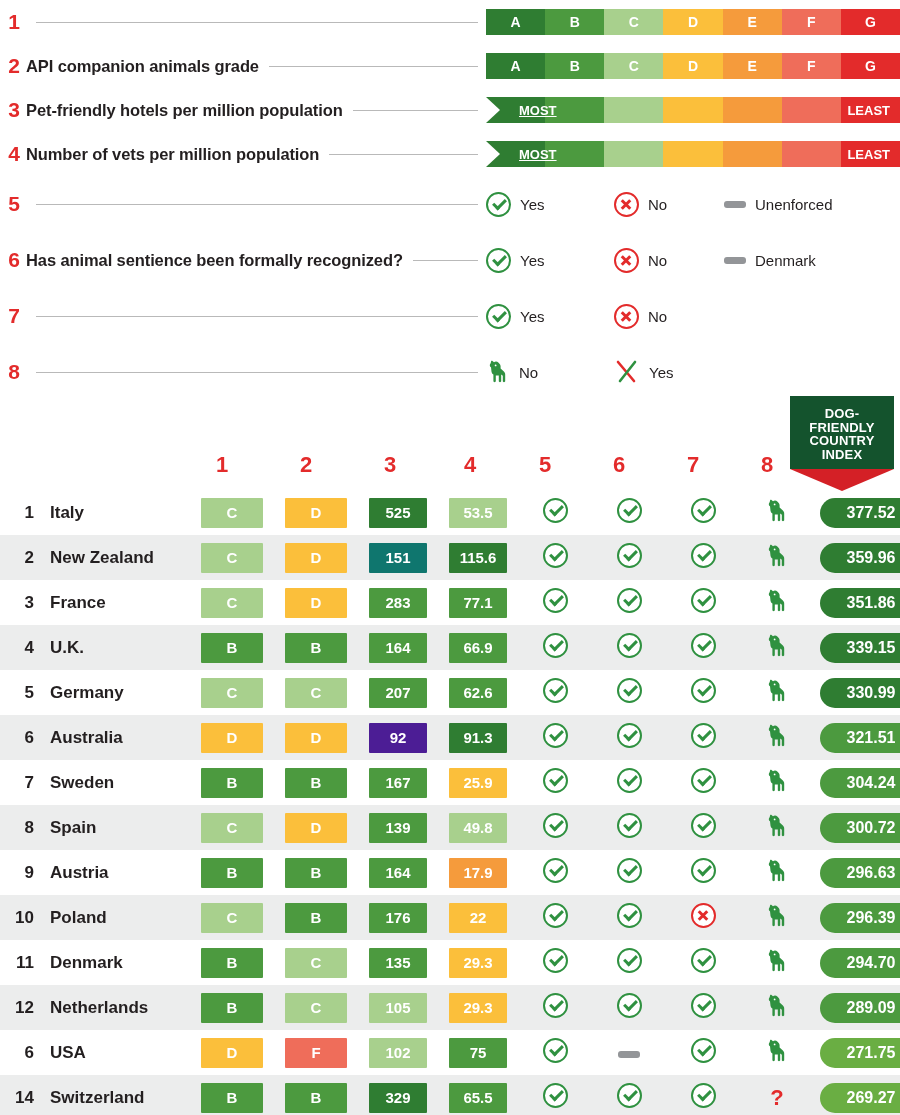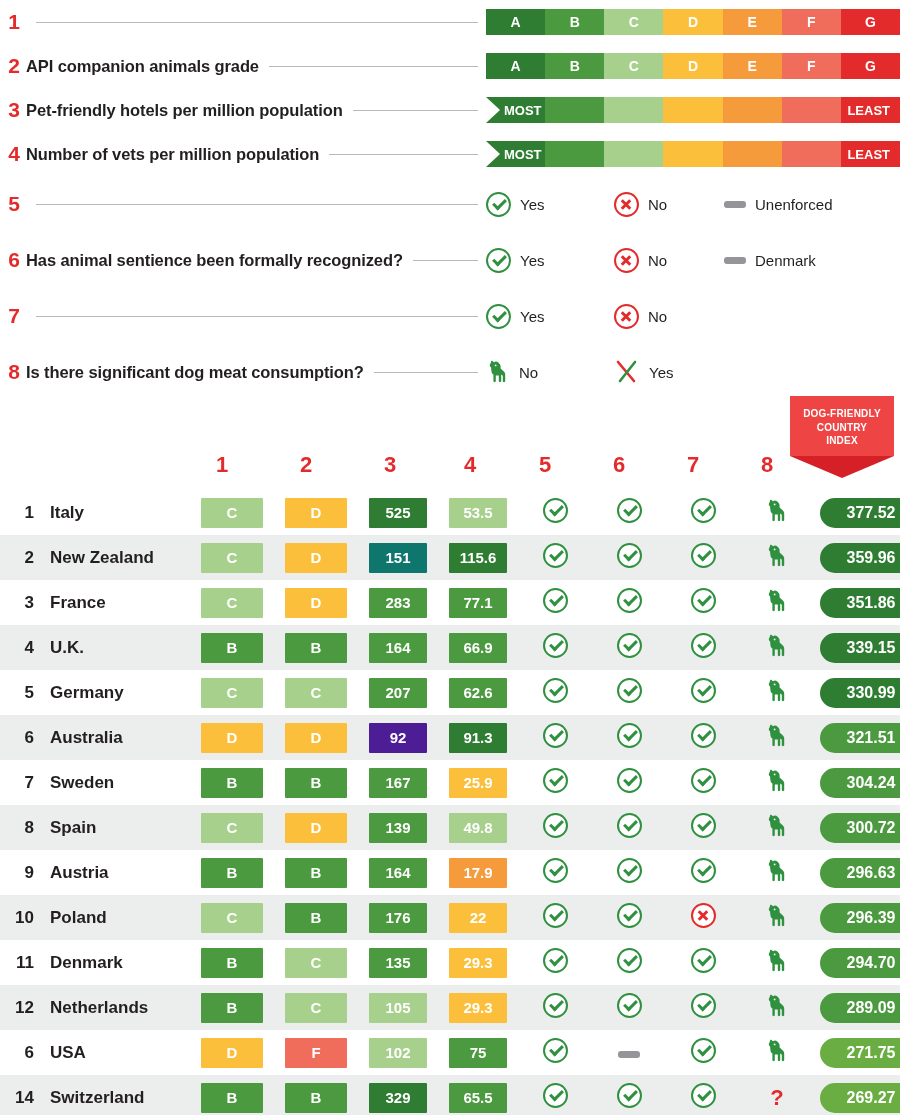--- a/index.html
+++ b/index.html
@@ -76,21 +76,21 @@
     width: 414px;
     position: relative;
   }
   .ramp-cell { flex: 1 1 0; }
   .ramp-tag {
     position: absolute;
     top: 0; height: 26px;
     display: flex; align-items: center;
     color: #fff; font-size: 13px; font-weight: bold;
   }
-  .ramp-tag.most { left: 0; padding-left: 18px; }
+  .ramp-tag.most { left: 15px; padding-left: 18px; text-decoration: underline; }
   .ramp-tag.least { right: 10px; }
   .ramp-arrow-left {
     position: absolute; left: 0; top: 0;
     width: 0; height: 0;
     border-top: 13px solid transparent;
     border-bottom: 13px solid transparent;
     border-left: 14px solid #ffffff;
   }
 
   
@@ -250,23 +250,23 @@
   
   .badge {
     position: absolute;
     right: 6px;
     top: 396px;
     width: 104px;
     text-align: center;
     z-index: 5;
   }
   .badge-body {
-    background: #ef4444;
+    background: #14532d;
     color: #ffffff;
-    font-size: 10px;
+    font-size: 13px;
     font-weight: bold;
     line-height: 13.5px;
     padding: 11px 4px 8px 4px;
     letter-spacing: 0.2px;
   }
   .badge-point {
     width: 0; height: 0;
     margin: 0 auto;
     border-left: 52px solid transparent;
     border-right: 52px solid transparent;
@@ -394,21 +394,20 @@
         </div>
         <div class="key-item" style="width:110px">
           <span class="ic ic-x"></span>
           <span class="key-text">No</span>
         </div>
       </div>
     </div>
 
     <div class="legend-row" style="height:56px">
       <div class="legend-num">8</div>
-      <div class="legend-label">Is there significant dog meat consumption?</div>
       <div class="legend-rule"></div>
       <div class="key-group">
         <div class="key-item" style="width:128px">
           <span class="ic ic-dog">
             <svg width="24" height="26" viewBox="0 0 24 26">
                 <path fill="#2f9140" d="M5 3c0-1 .5-1.6 1.2-1.2L8 3.2c.5-.4 1.3-.6 2-.6.9 0 1.7.3 2.3.9l1.4 1.5c.5.5.9 1.3.9 2.2v2.3l3 2.7c1 .9 1.6 2 1.6 3.3V22c0 .7-.5 1.2-1.2 1.2s-1.2-.5-1.2-1.2v-5.2l-1.6-1.4V22c0 .7-.5 1.2-1.2 1.2S12.8 22.7 12.8 22v-5.6h-3V22c0 .7-.5 1.2-1.2 1.2S7.4 22.7 7.4 22v-6.4c-1-.7-1.7-1.7-1.9-2.9L5 8.2C4.3 7.8 3.8 7 3.8 6.2c0-.6.3-1.2.7-1.6L5 3z"></path>
                 <circle cx="9.6" cy="6.4" r="0.9" fill="#fff"></circle>
               </svg>
           </span>
           <span class="key-text">No</span>

